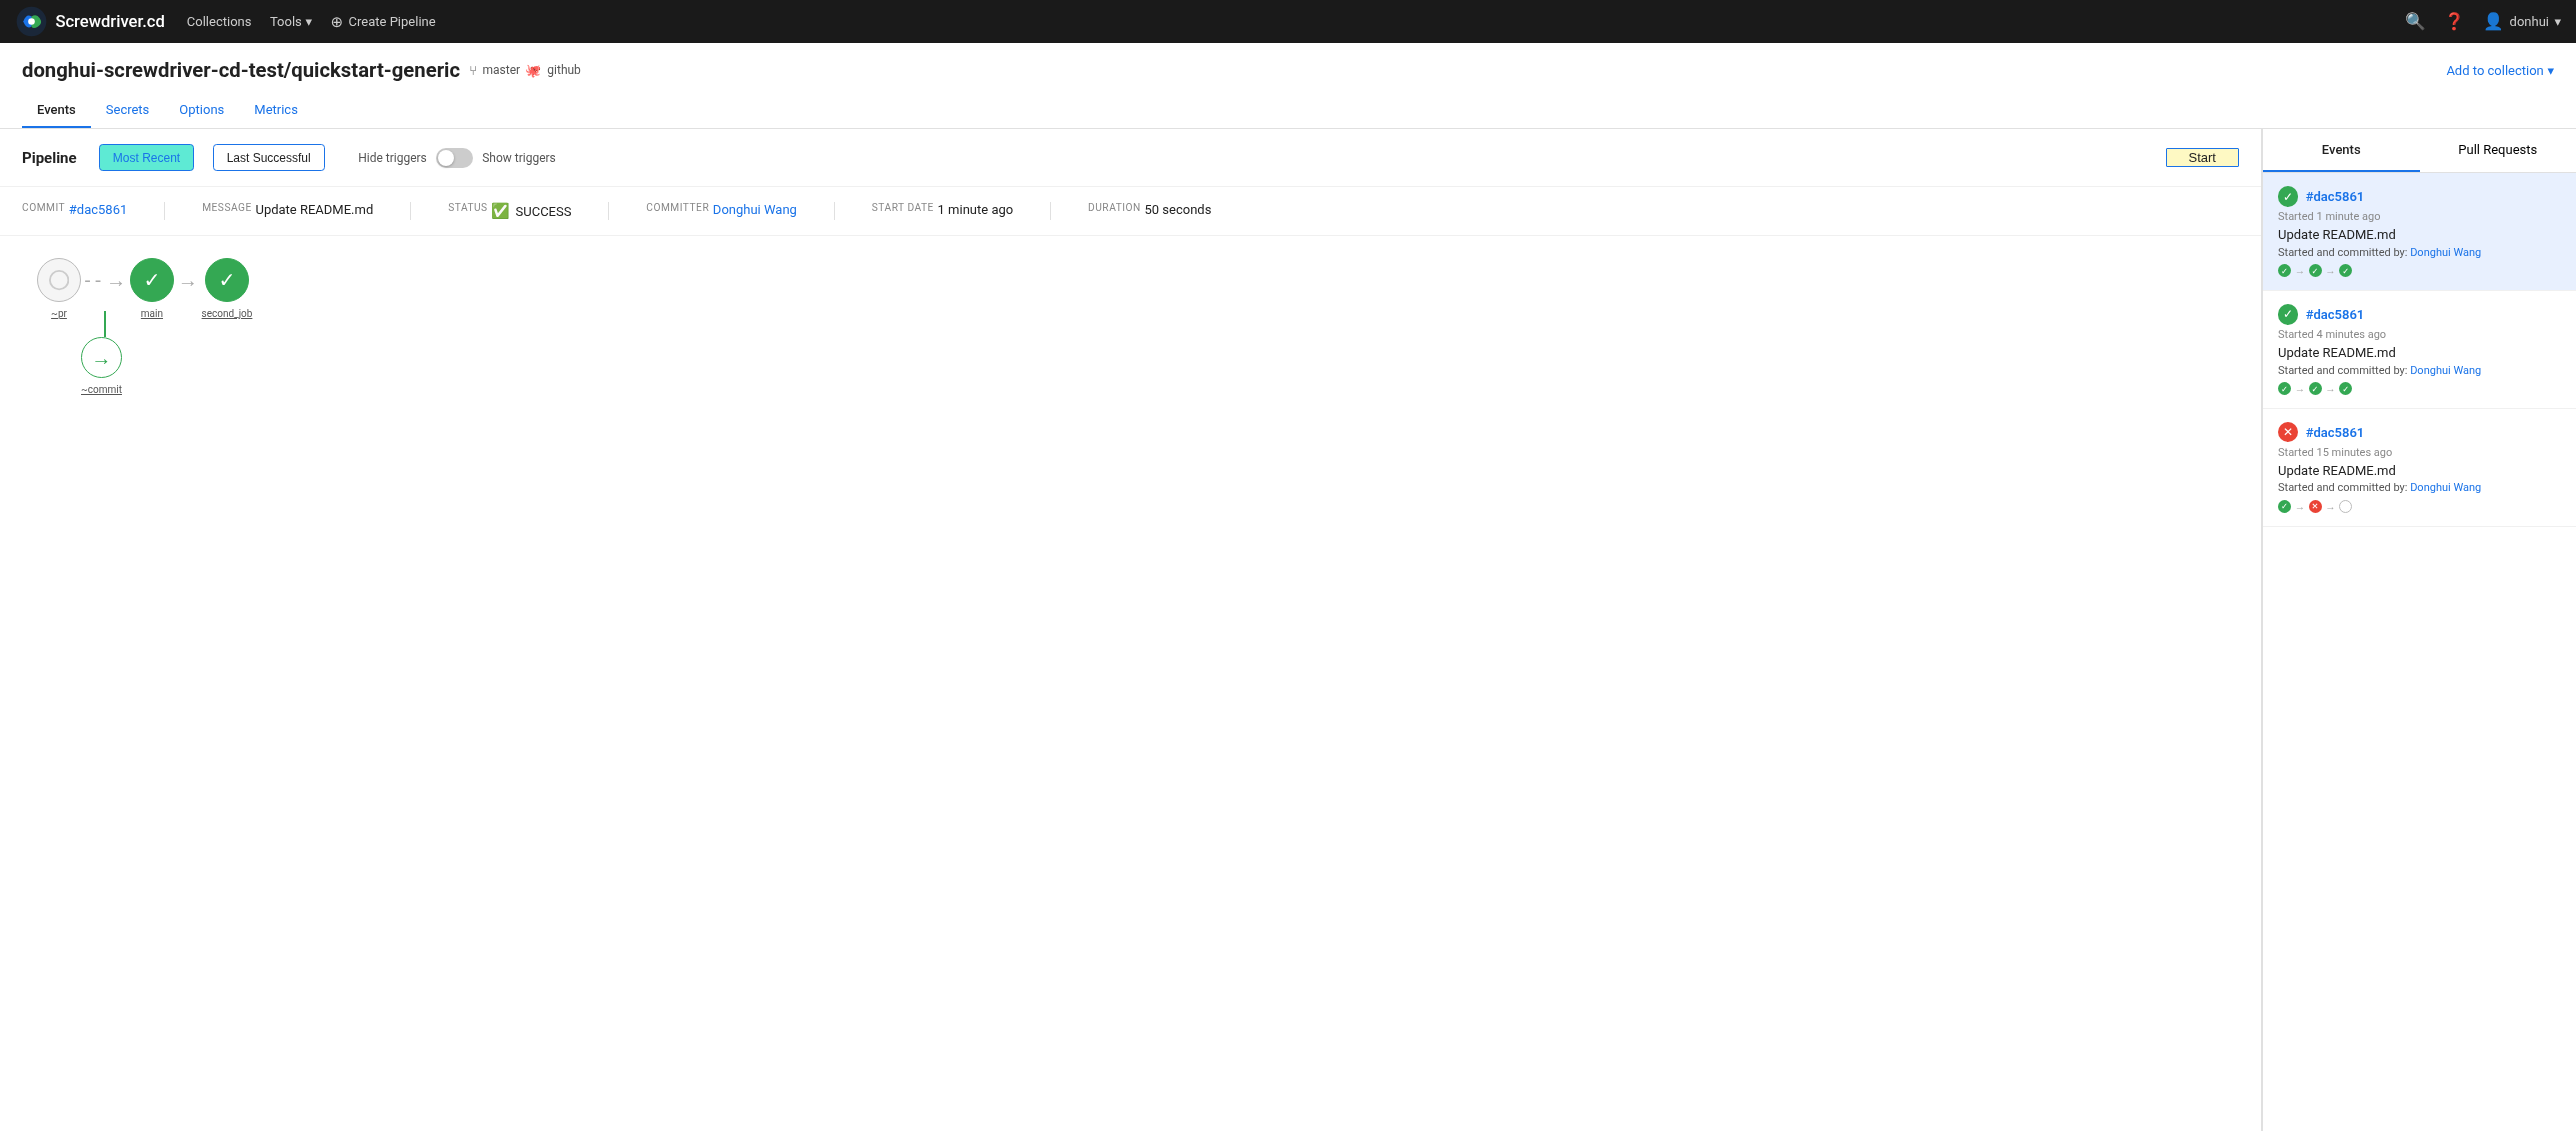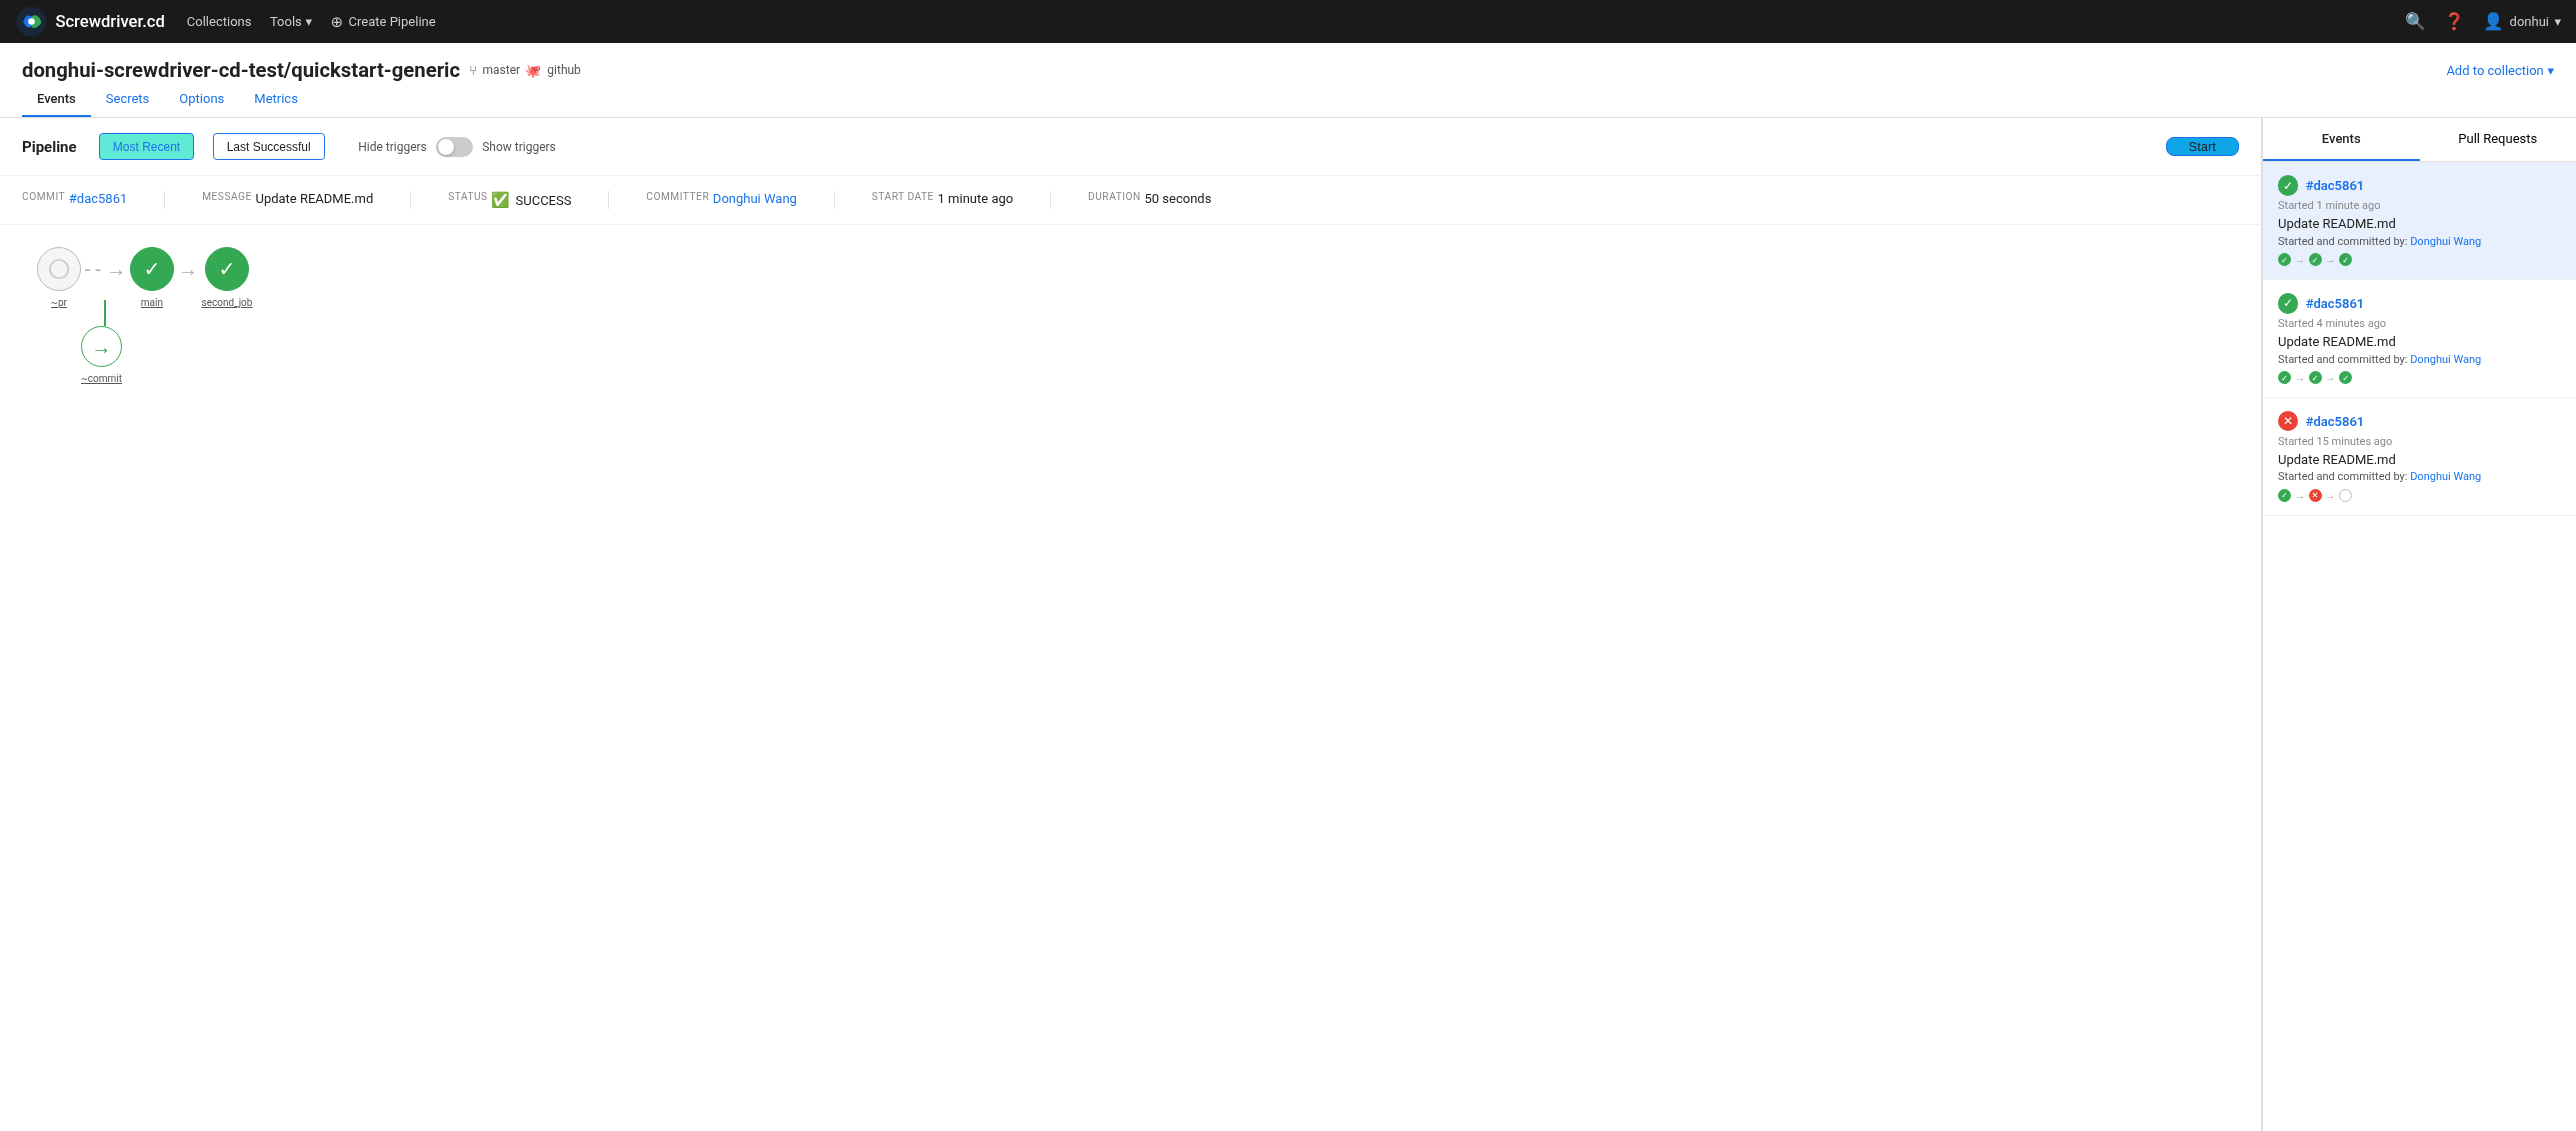--- a/index.html
+++ b/index.html
@@ -70,21 +70,21 @@
     
     .page-header {
       background: white;
       border-bottom: 0.9px solid #e0e0e0;
       padding: 15px 22px 0 22px;
     }
     .page-title-row {
       display: flex;
       align-items: center;
       justify-content: space-between;
-      margin-bottom: 0;
+      margin-bottom: 11px;
     }
     .page-title {
       font-size: 20.3px;
       font-weight: 700;
       color: #222;
       display: flex;
       align-items: center;
       gap: 9.2px;
     }
     .page-title-meta {
@@ -188,26 +188,26 @@
       background: white;
       border-radius: 50%;
       position: absolute;
       top: 1.8px;
       left: 1.8px;
       box-shadow: 0 0.9px 2.8px rgba(0,0,0,0.3);
     }
     .start-btn {
       margin-left: auto;
       border: 1.8px solid #1a73e8;
-      border-radius: 8px;
+      border-radius: 1px;
       padding: 1px 22px;
       font-size: 13px;
       font-weight: 500;
       cursor: pointer;
-      background: #0ea5e9;
+      background: #fef9c3;
       color: #222;
     }
 
     
     .build-info {
       display: flex;
       align-items: flex-start;
       padding: 15px 22px;
       gap: 37px;
       border-bottom: 0.9px solid #f0f0f0;

